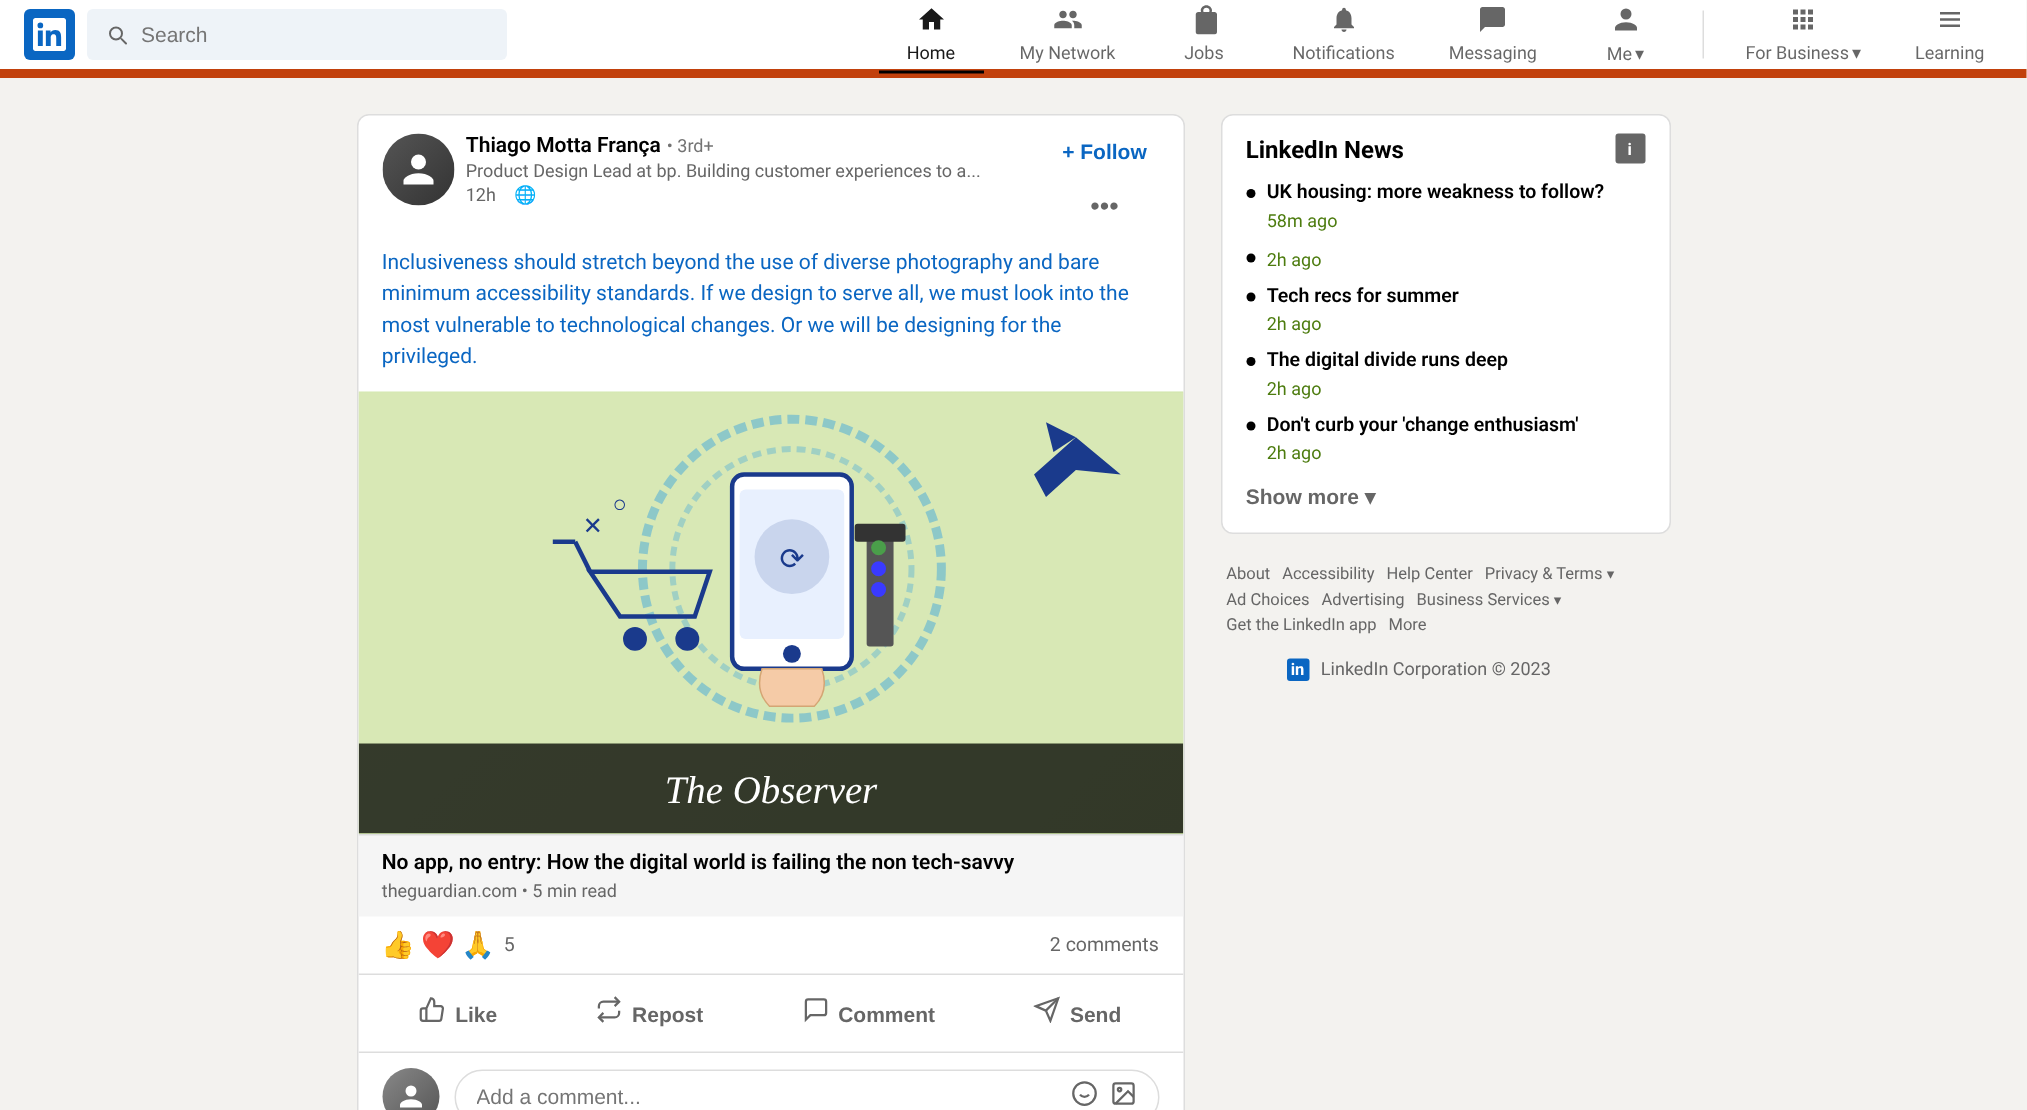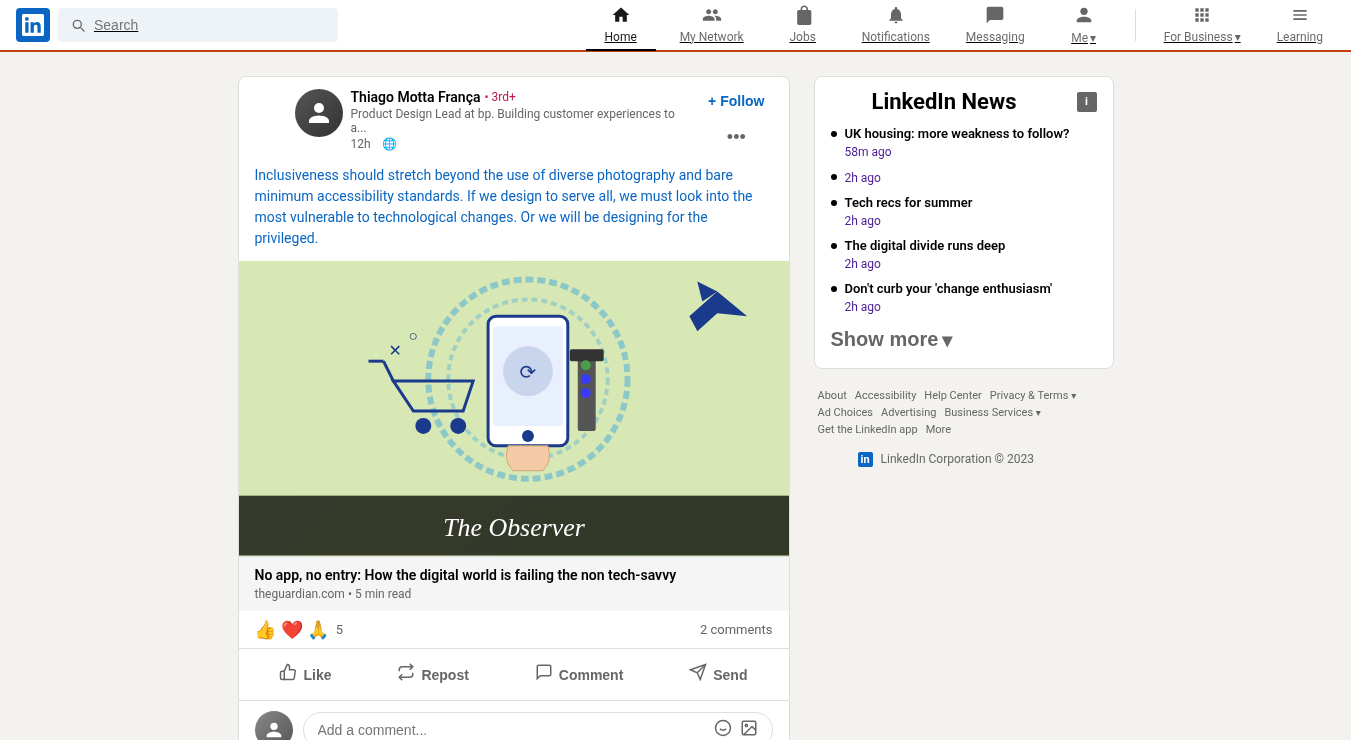--- a/index.html
+++ b/index.html
@@ -1,24 +1,23 @@
 <!DOCTYPE html>
 <html><head>
   <meta charset="utf-8">
   <style>
     * { box-sizing: border-box; margin: 0; padding: 0; }
     body { font-family: -apple-system, BlinkMacSystemFont, 'Segoe UI', Roboto, sans-serif; background: #f3f2ef; color: #000; font-size: 14px; }
 
     
     .navbar {
       position: fixed; top: 0; left: 0; right: 0; height: 52px;
-      background: #fff; border-bottom: 2px solid #c2410c;
+      background: #fff; border-bottom: 6px solid #c2410c;
       display: flex; align-items: center; padding: 0 16px; z-index: 100;
       gap: 8px;
-      text-decoration: underline;
     }
     .navbar-logo {
       width: 34px; height: 34px; background: #0a66c2; border-radius: 4px;
       display: flex; align-items: center; justify-content: center;
       flex-shrink: 0;
     }
     .navbar-logo svg { width: 22px; height: 22px; fill: #fff; }
     .navbar-search {
       display: flex; align-items: center; background: #eef3f8;
       border-radius: 4px; padding: 6px 12px; gap: 8px;
@@ -47,32 +46,32 @@
       padding: 24px 0; gap: 24px; max-width: 1128px; margin-left: auto; margin-right: auto;
     }
     .feed-column { width: 552px; flex-shrink: 0; }
     .sidebar-column { width: 300px; flex-shrink: 0; }
 
     
     .post-card {
       background: #fff; border: 1px solid #ddd; border-radius: 8px;
       overflow: hidden;
     }
-    .post-header { padding: 12px 16px; display: flex; align-items: flex-start; gap: 8px; margin-left: 40px; }
+    .post-header { padding: 12px 16px; display: flex; align-items: flex-start; gap: 8px; }
     .post-avatar {
       width: 48px; height: 48px; border-radius: 50%; background: #ccc;
       flex-shrink: 0; overflow: hidden;
     }
     .avatar-img {
       width: 100%; height: 100%; background: linear-gradient(135deg, #555 0%, #333 100%);
       display: flex; align-items: center; justify-content: center;
       color: #fff; font-size: 20px;
     }
     .post-author-info { flex: 1; }
-    .post-author-badge { color: #be185d; font-size: 12px; }
+    .post-author-badge { color: #737373; font-size: 12px; }
     .post-author-title { font-size: 12px; color: #666; margin-top: 2px; }
     .post-time { font-size: 12px; color: #666; display: flex; align-items: center; gap: 12px; margin-top: 2px; }
     .post-actions-top { display: flex; align-items: center; gap: 8px; margin-left: auto; flex-direction: column; }
     .follow-button {
       display: flex; align-items: center; gap: 4px;
       color: #0a66c2; font-weight: 600; font-size: 14px;
       border: none; background: none; cursor: pointer; padding: 4px 8px;
     }
     .more-button {
       width: 32px; height: 32px; border-radius: 50%; border: none; background: none;
@@ -127,34 +126,34 @@
       background: transparent;
     }
     .comment-input-icons { display: flex; gap: 8px; color: #666; font-size: 18px; }
 
     
     .linkedin-news-card {
       background: #fff; border: 1px solid #ddd; border-radius: 8px;
       padding: 12px 16px; margin-bottom: 8px;
     }
     .news-header { display: flex; justify-content: space-between; align-items: center; margin-bottom: 12px; }
-    .news-title { font-size: 22px; font-weight: 700; color: #000; margin-left: 41px; }
+    .news-title { font-size: 16px; font-weight: 700; color: #000; }
     .news-info-icon {
       width: 20px; height: 20px; background: #666; border-radius: 2px;
       display: flex; align-items: center; justify-content: center;
       color: #fff; font-size: 11px; font-weight: 700; cursor: pointer;
     }
     .news-item { display: flex; align-items: flex-start; gap: 8px; margin-bottom: 10px; }
     .news-bullet { width: 6px; height: 6px; background: #000; border-radius: 50%; flex-shrink: 0; margin-top: 5px; }
     .news-item-content { flex: 1; }
     .news-item-title { font-size: 13px; font-weight: 600; color: #000; cursor: pointer; line-height: 1.3; }
-    .news-item-time { font-size: 12px; color: #4c1d95; margin-top: 2px; }
+    .news-item-time { font-size: 12px; color: #4d7c0f; margin-top: 2px; }
     .show-more-btn {
       display: flex; gap: 4px; background: none; border: none;
-      color: #666; font-size: 20px; font-weight: 600; cursor: pointer; margin-top: 8px;
+      color: #666; font-size: 14px; font-weight: 600; cursor: pointer; margin-top: 8px;
       padding: 4px 0;
     }
 
     .footer-links {
       padding: 12px 4px; display: flex; flex-wrap: wrap; gap: 4px 8px;
     }
     .footer-link { font-size: 11px; color: #666; cursor: pointer; }
     .footer-link-arrow { font-size: 10px; }
     .footer-copyright {
       display: flex; align-items: center; gap: 6px; padding: 4px;

